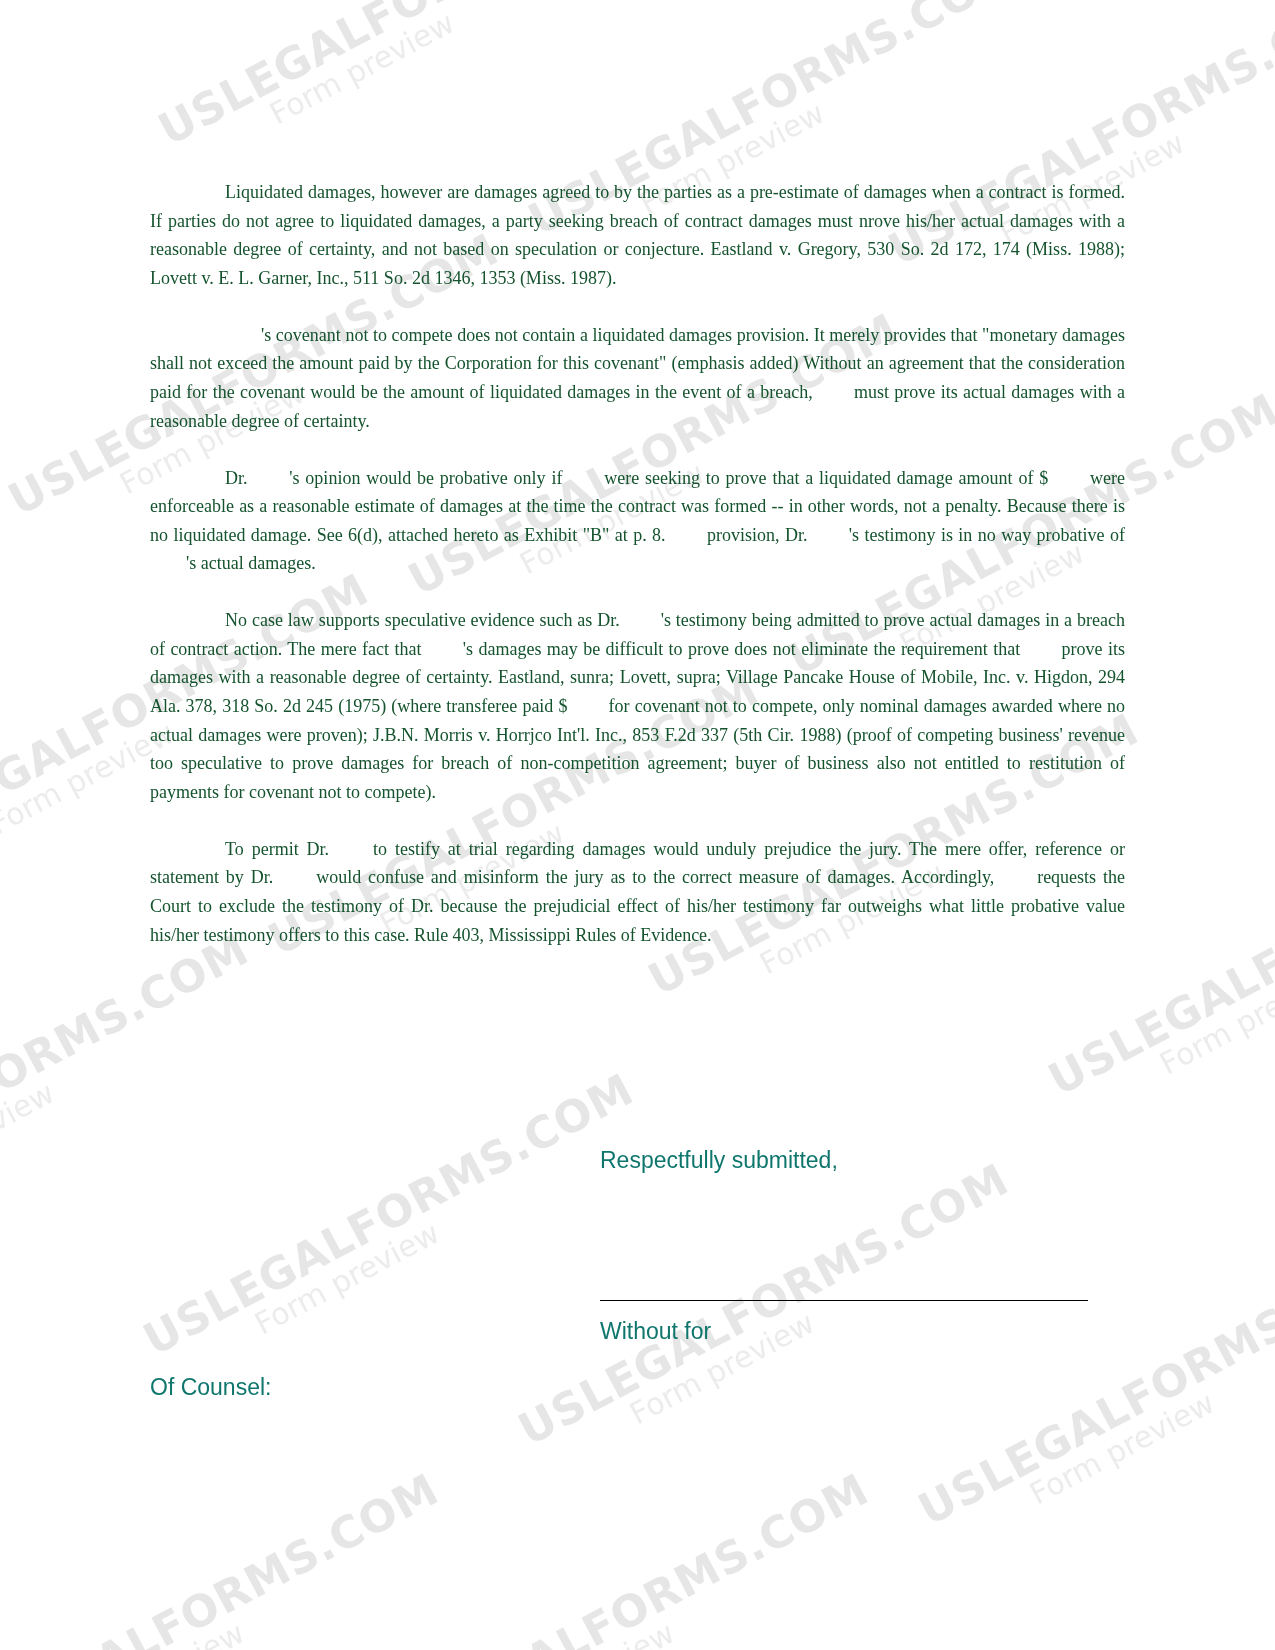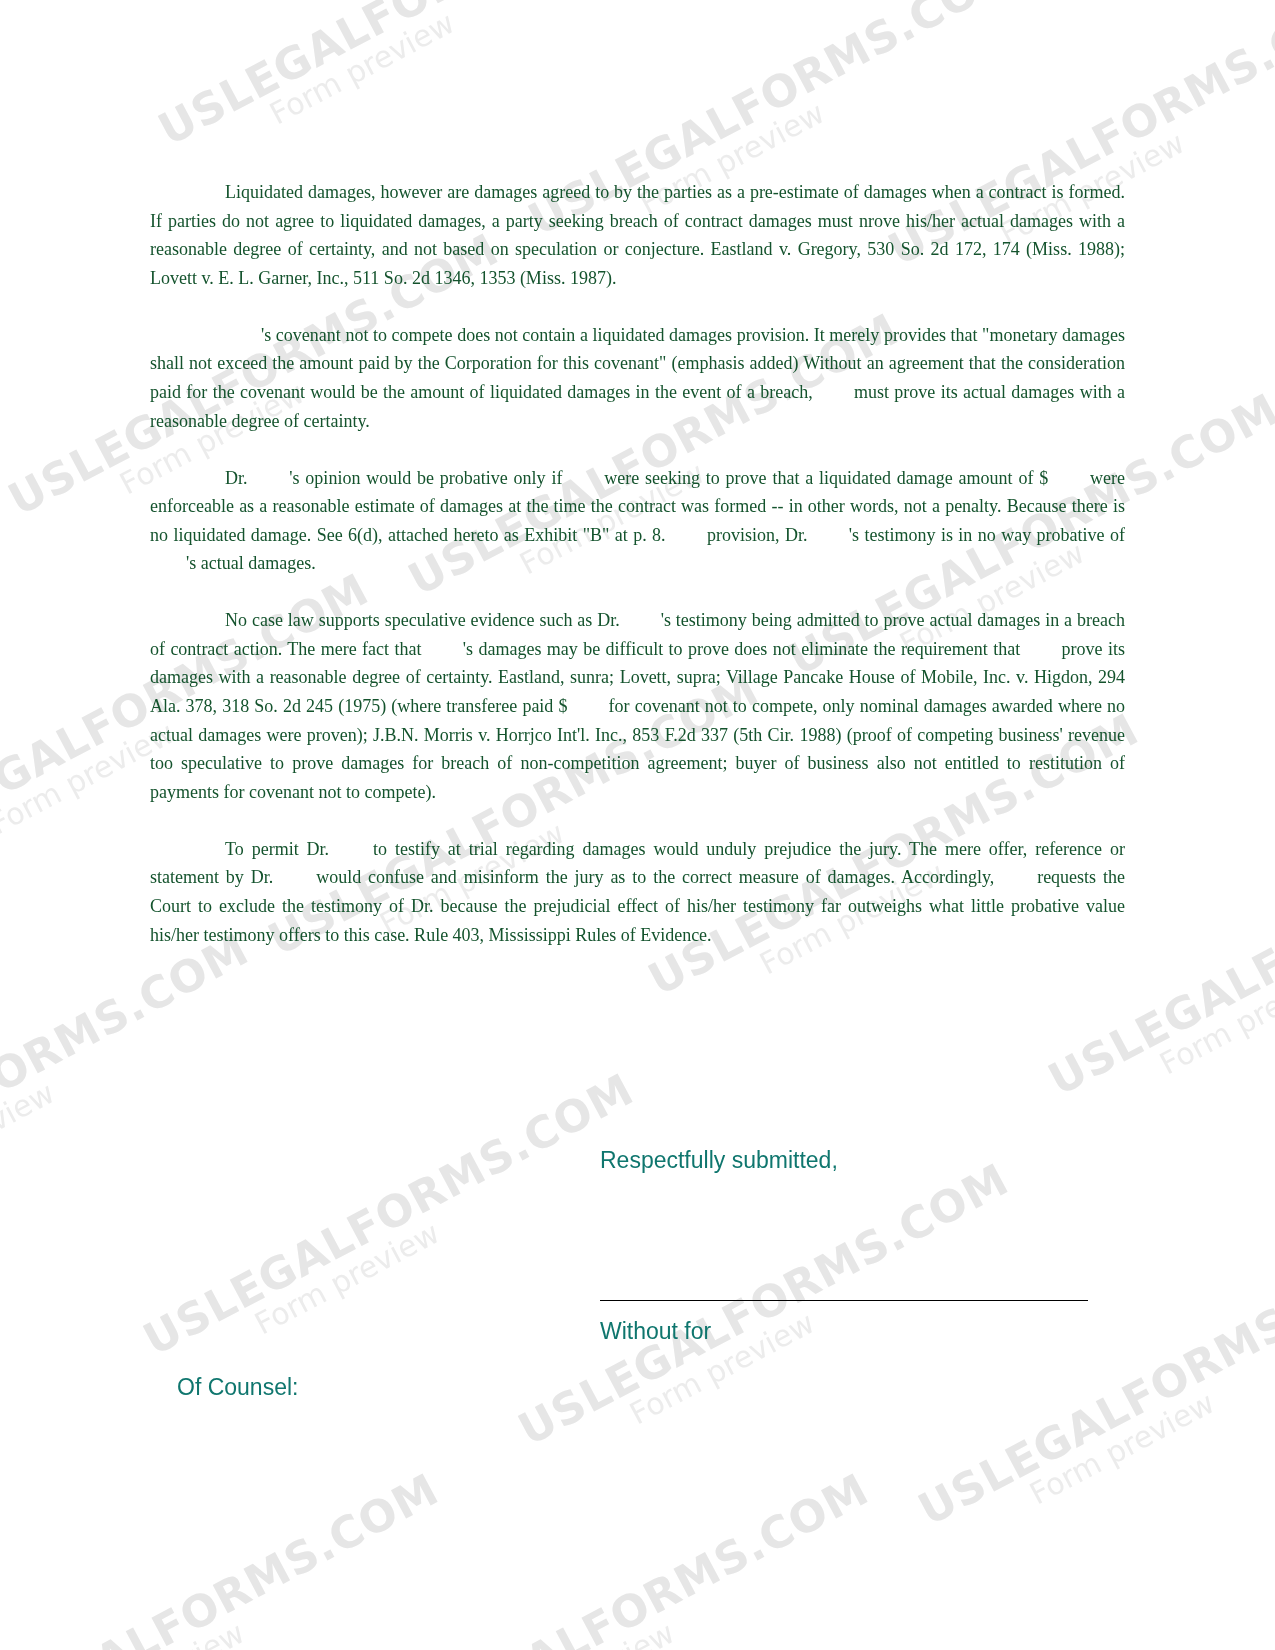--- a/index.html
+++ b/index.html
@@ -92,15 +92,15 @@
     <p class="para">Liquidated damages, however are damages agreed to by the parties as a pre-estimate of damages when a contract is formed. If parties do not agree to liquidated damages, a party seeking breach of contract damages must nrove his/her actual damages with a reasonable degree of certainty, and not based on speculation or conjecture. Eastland v. Gregory, 530 So. 2d 172, 174 (Miss. 1988); Lovett v. E. L. Garner, Inc., 511 So. 2d 1346, 1353 (Miss. 1987).</p>
     <p class="para">  's covenant not to compete does not contain a liquidated damages provision. It merely provides that "monetary damages shall not exceed the amount paid by the Corporation for this covenant" (emphasis added) Without an agreement that the consideration paid for the covenant would be the amount of liquidated damages in the event of a breach,   must prove its actual damages with a reasonable degree of certainty.</p>
     <p class="para">Dr.   's opinion would be probative only if   were seeking to prove that a liquidated damage amount of $   were enforceable as a reasonable estimate of damages at the time the contract was formed -- in other words, not a penalty. Because there is no liquidated damage. See 6(d), attached hereto as Exhibit "B" at p. 8.   provision, Dr.   's testimony is in no way probative of   's actual damages.</p>
     <p class="para">No case law supports speculative evidence such as Dr.   's testimony being admitted to prove actual damages in a breach of contract action. The mere fact that   's damages may be difficult to prove does not eliminate the requirement that   prove its damages with a reasonable degree of certainty.  Eastland, sunra; Lovett, supra; Village Pancake House of Mobile, Inc. v. Higdon, 294 Ala. 378, 318 So. 2d 245 (1975)  (where transferee paid $   for covenant not to compete, only nominal damages awarded where no actual damages were proven); J.B.N. Morris v. Horrjco Int'l. Inc., 853 F.2d 337 (5th Cir. 1988)  (proof of competing business' revenue too speculative to prove damages for breach of non-competition agreement; buyer of business also not entitled to restitution of payments for covenant not to compete).</p>
     <p class="para last">To permit Dr.   to testify at trial regarding damages would unduly prejudice the jury. The mere offer, reference or statement by Dr.   would confuse and misinform the jury as to the correct measure of damages.  Accordingly,   requests the Court to exclude the testimony of Dr. because the prejudicial effect of his/her testimony far outweighs what little probative value his/her testimony offers to this case. Rule 403, Mississippi Rules of Evidence.</p>
   </div>
 
   <div class="sig-block" style="left:600px; top:1147px;">Respectfully submitted,</div>
   <div class="sig-line"></div>
   <div class="sig-block" style="left:600px; top:1318px;">Without for</div>
-  <div class="sig-block" style="left:150px; top:1374px;margin-left:27px;">Of Counsel:</div>
+  <div class="sig-block" style="left:150px; top:1374px;">Of Counsel:</div>
 
 </div>
 
 </body></html>

